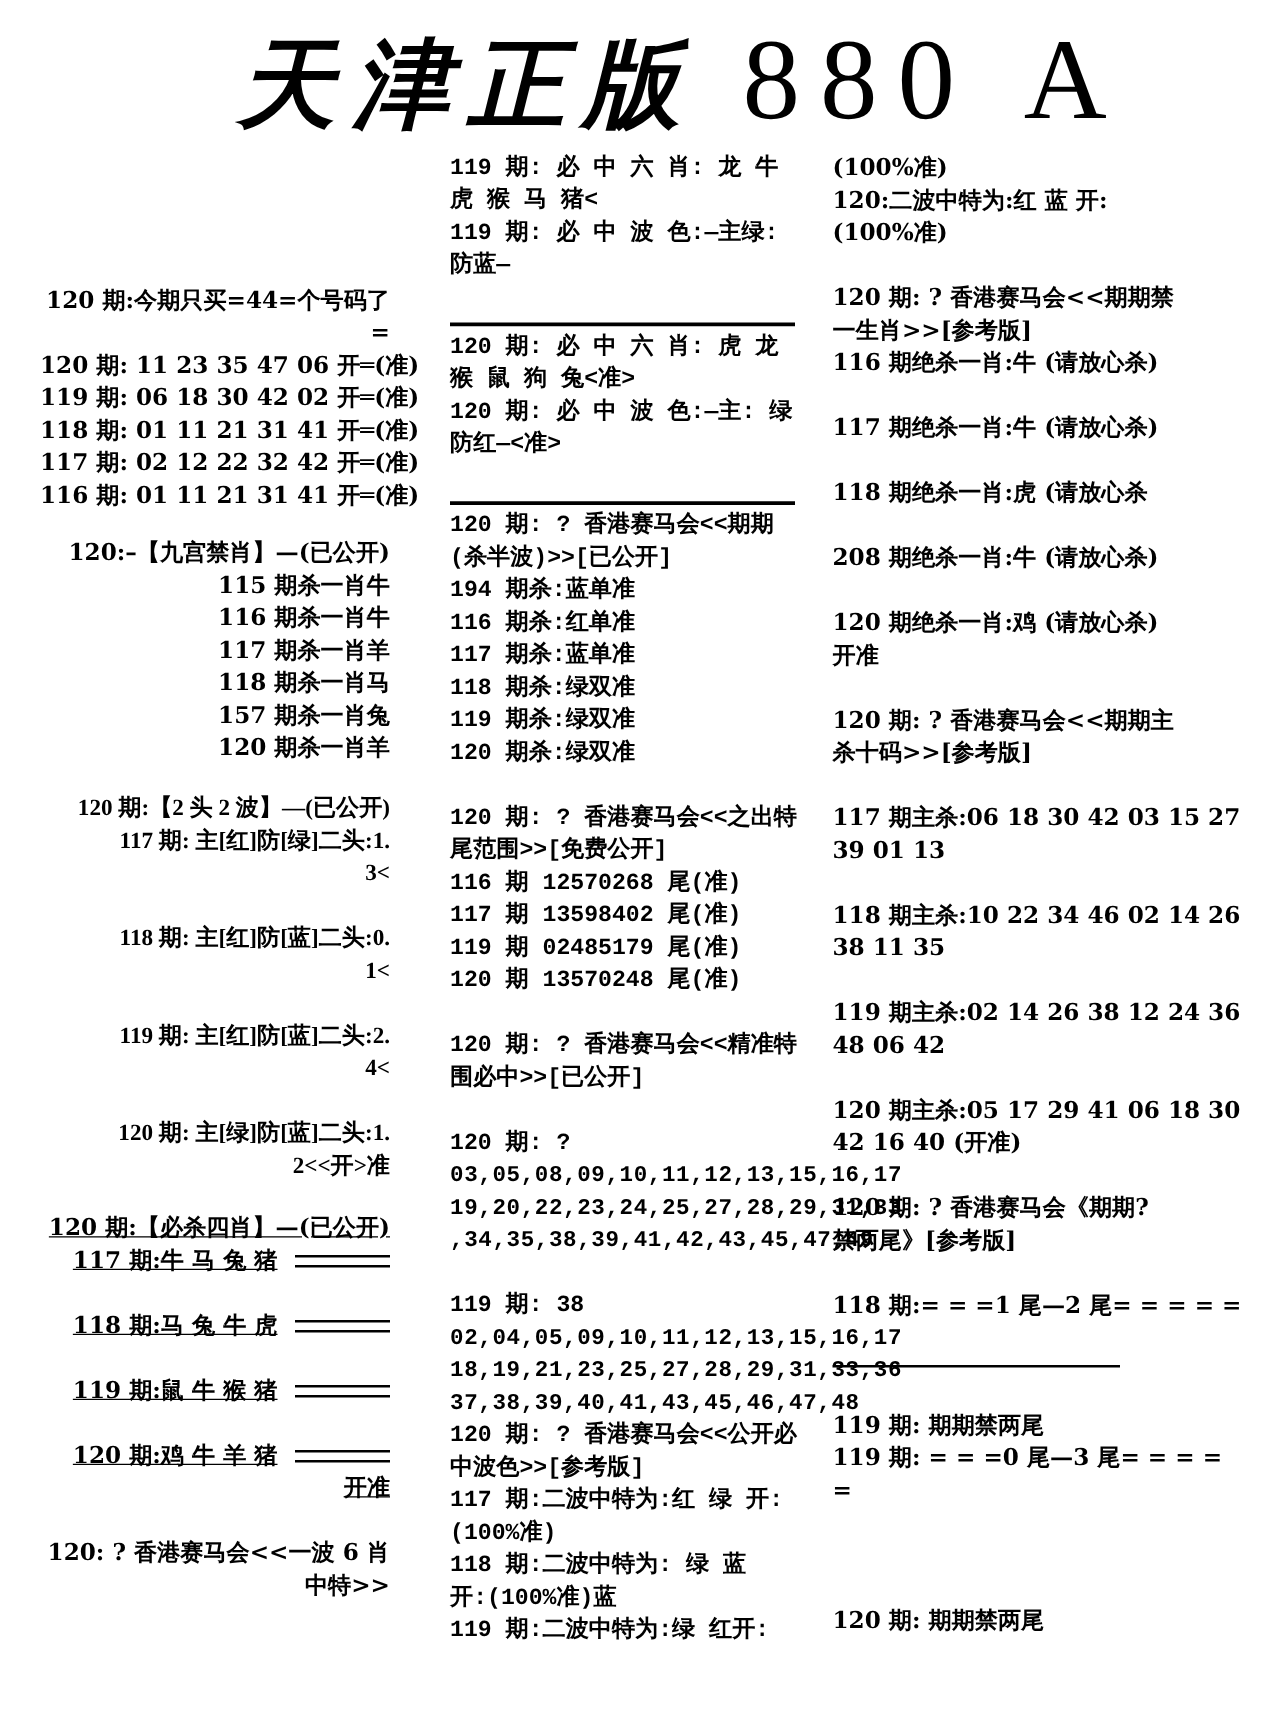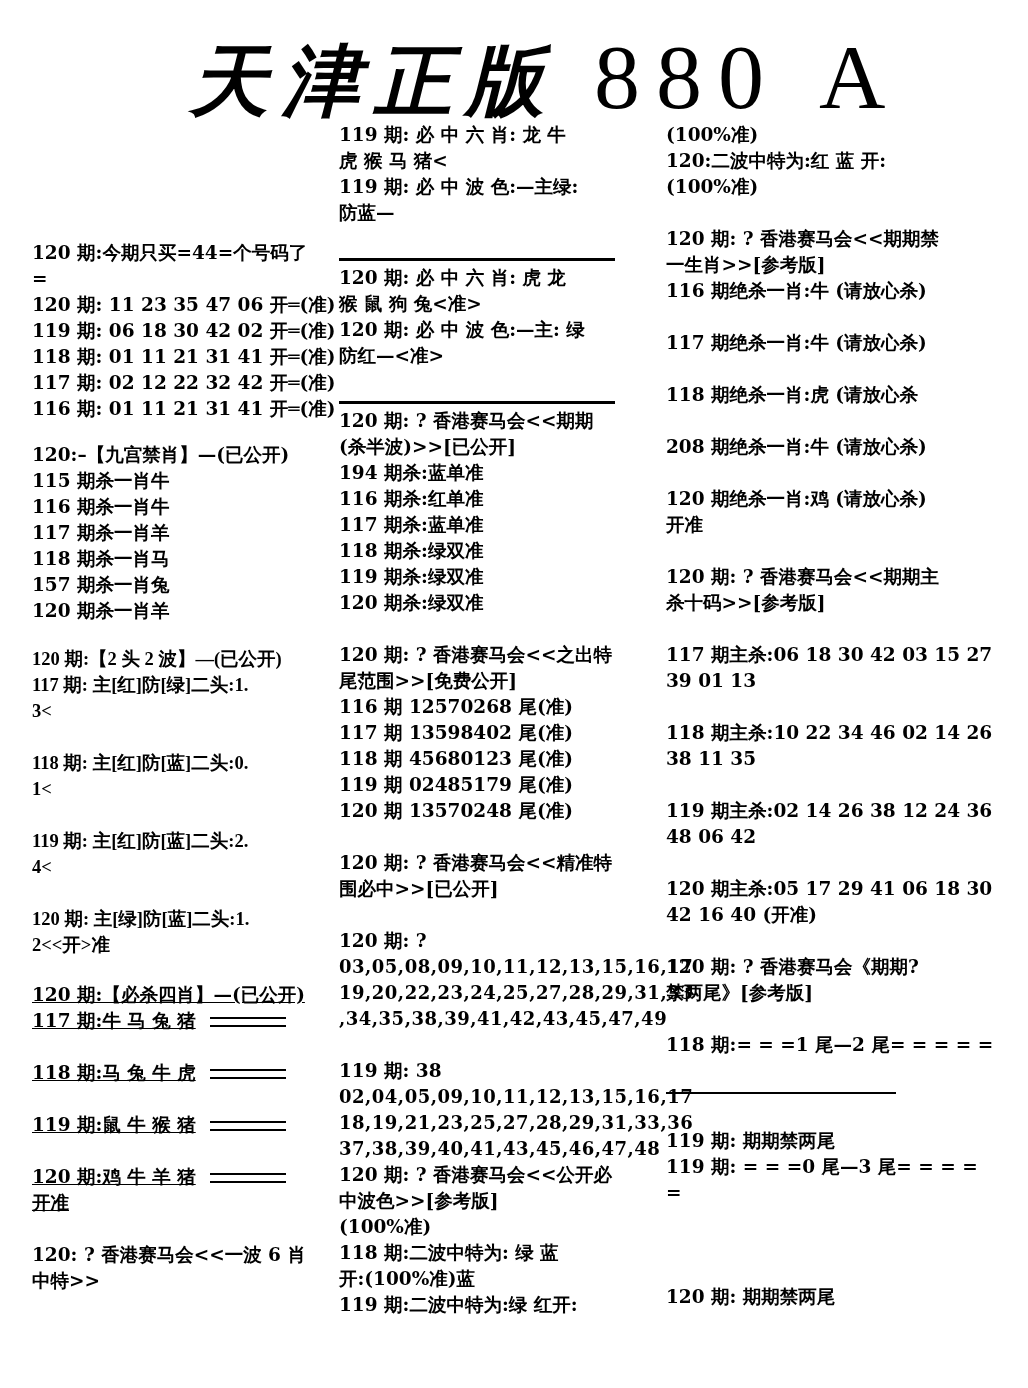--- a/index.html
+++ b/index.html
@@ -2,46 +2,46 @@
 <html><head>
   <meta charset="utf-8">
   <style>
     html, body { margin: 0; padding: 0; background: #ffffff; }
     body {
       width: 1028px; height: 1388px; position: relative; overflow: hidden;
       font-family: "DejaVu Serif", "Liberation Serif", serif;
       color: #000000;
     }
     .title {
-      position: absolute; top: 32px; left: 190px;
+      position: absolute; top: 18px; left: 190px;
       font-size: 78px; font-weight: bold; letter-spacing: 6px;
       font-family: "DejaVu Serif", serif; white-space: nowrap;
       line-height: 90px;
     }
     .title .cn { letter-spacing: 14px; font-style: italic; }
     .title .num { font-family: "Liberation Serif", serif; font-weight: normal; letter-spacing: 16px; margin-left: 36px; font-size: 92px; }
     .col { position: absolute; font-weight: bold; font-size: 18.5px; line-height: 26px; }
     .col1 { left: 32px; width: 280px; }
-    .col2 { left: 339px; width: 280px; }
+    .col2 { left: 360px; width: 280px; font-family: Liberation Mono, monospace; }
     .col3 { left: 666px; width: 276px; }
     .ln { white-space: nowrap; overflow: visible; }
     .gap { height: 26px; }
     .rule { border-top: 3px solid #000; margin: 6px 0 4px 0; width: 276px; }
     .rule-thin { border-top: 2px solid #000; width: 230px; margin: 8px 0; }
     .dbl { display: inline-block; width: 76px; height: 6px; border-top: 2px solid #000; border-bottom: 2px solid #000; vertical-align: middle; margin-left: 14px; }
     .nums { font-weight: bold; letter-spacing: 0.5px; font-size: 18px; line-height: 26px; }
   </style>
 </head>
 <body>
 
 <div class="title">
   <span class="cn">天津正版</span><span class="num">880 A</span>
 </div>
 
-<div class="col col1" style="top:240px;">
+<div class="col col1" style="top:228px;text-align:right;">
   <div>
     <div class="ln">120 期:今期只买=44=个号码了</div>
     <div class="ln">=</div>
     <div class="ln">120 期: 11 23 35 47 06 开═(准)</div>
     <div class="ln">119 期: 06 18 30 42 02 开═(准)</div>
     <div class="ln">118 期: 01 11 21 31 41 开═(准)</div>
     <div class="ln">117 期: 02 12 22 32 42 开═(准)</div>
     <div class="ln">116 期: 01 11 21 31 41 开═(准)</div>
   </div>
   <div class="gap"></div>
@@ -114,21 +114,20 @@
     <div class="ln">118 期杀:绿双准</div>
     <div class="ln">119 期杀:绿双准</div>
     <div class="ln">120 期杀:绿双准</div>
   </div>
   <div class="gap"></div>
   <div>
     <div class="ln">120 期: ? 香港赛马会&lt;&lt;之出特</div>
     <div class="ln">尾范围&gt;&gt;[免费公开]</div>
     <div class="ln">116 期 12570268 尾(准)</div>
     <div class="ln">117 期 13598402 尾(准)</div>
-    <div class="ln">118 期 45680123 尾(准)</div>
     <div class="ln">119 期 02485179 尾(准)</div>
     <div class="ln">120 期 13570248 尾(准)</div>
   </div>
   <div class="gap"></div>
   <div>
     <div class="ln">120 期: ? 香港赛马会&lt;&lt;精准特</div>
     <div class="ln">围必中&gt;&gt;[已公开]</div>
   </div>
   <div class="gap"></div>
   <div>
@@ -140,20 +139,21 @@
   <div class="gap"></div>
   <div>
     <div class="ln">119 期: 38</div>
     <div class="ln nums">02,04,05,09,10,11,12,13,15,16,17</div>
     <div class="ln nums">18,19,21,23,25,27,28,29,31,33,36</div>
     <div class="ln nums">37,38,39,40,41,43,45,46,47,48</div>
   </div>
   <div>
     <div class="ln">120 期: ? 香港赛马会&lt;&lt;公开必</div>
     <div class="ln">中波色&gt;&gt;[参考版]</div>
+    <div class="ln">117 期:二波中特为:红  绿   开:</div>
     <div class="ln">(100%准)</div>
     <div class="ln">118 期:二波中特为: 绿  蓝</div>
     <div class="ln">开:(100%准)蓝</div>
     <div class="ln">119 期:二波中特为:绿   红开:</div>
   </div>
 </div>
 
 <div class="col col3" style="top:122px;">
   <div>
     <div class="ln">(100%准)</div>

